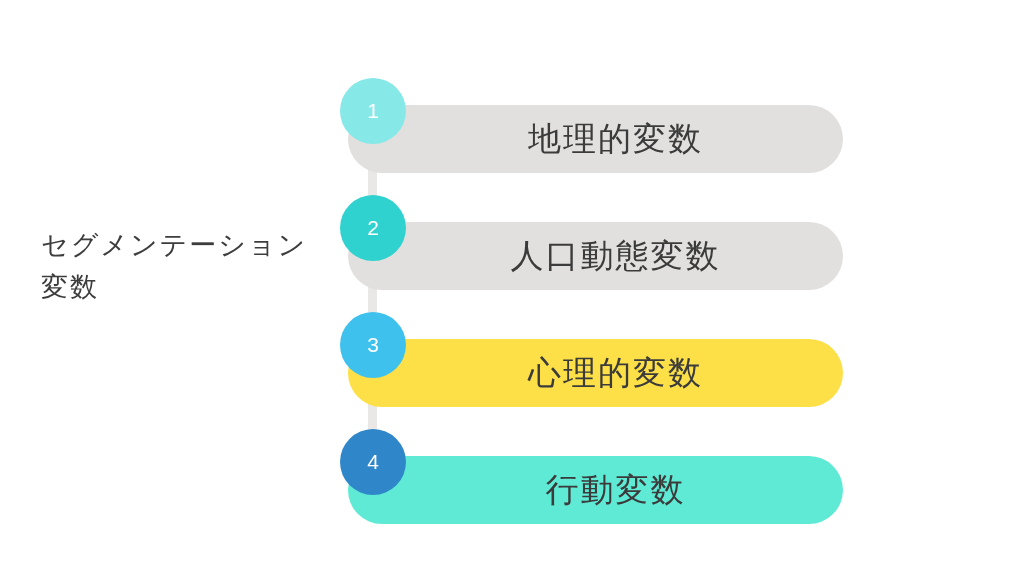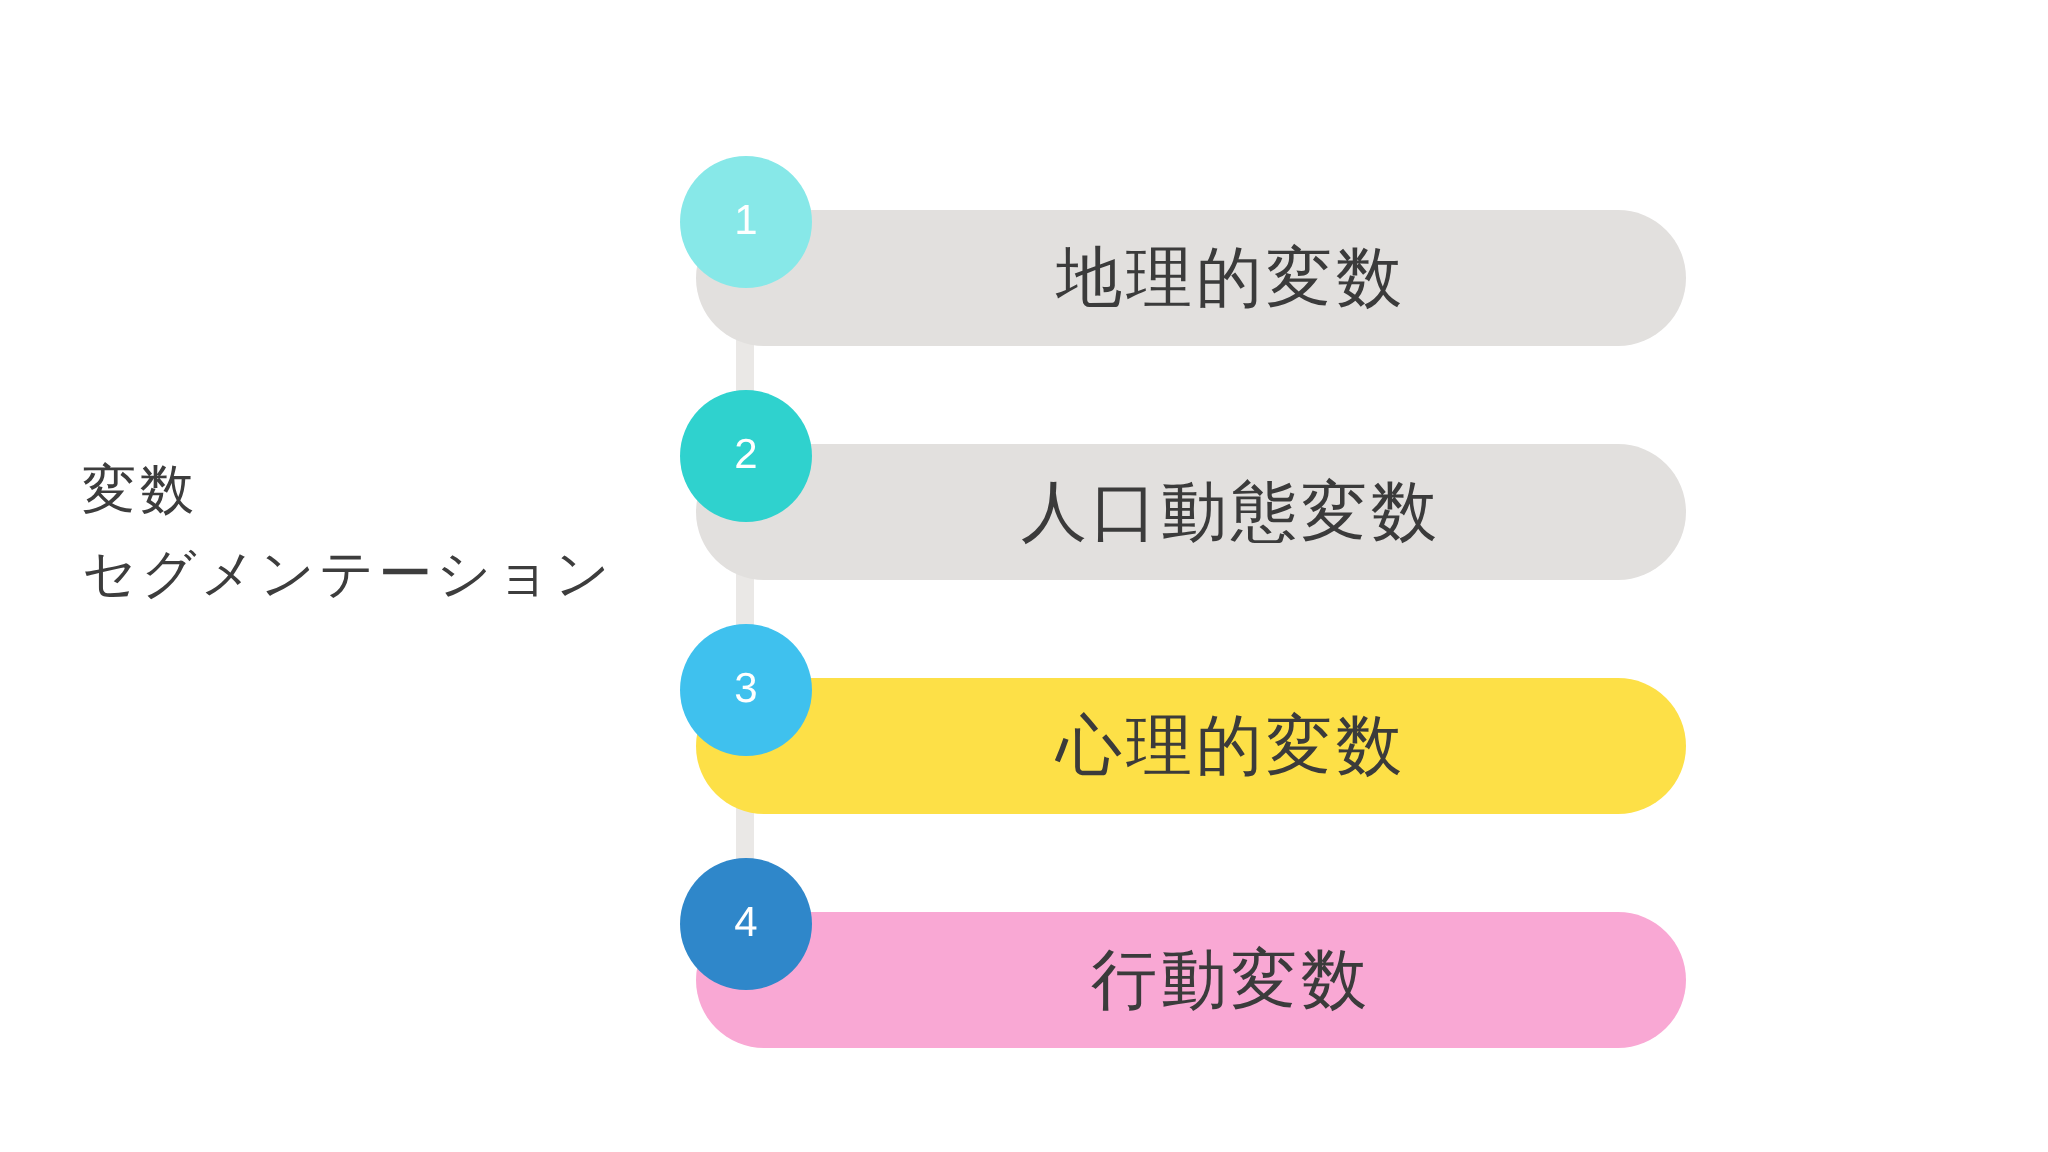--- a/index.html
+++ b/index.html
@@ -84,22 +84,22 @@
     font-size: 21px;
     font-weight: 400;
   }
 </style>
 </head>
 <body>
 
 <div class="canvas" style="background-color: rgb(255, 255, 255);">
 
   <div class="side-title">
+    <div>セグメンテーション</div>
     <div>変数</div>
-    <div>セグメンテーション</div>
   </div>
 
   <div class="connector" style="background-color: rgb(234, 232, 230);"></div>
 
   <div class="row row1">
     <div class="bar" style="background-color: rgb(226, 224, 222);">
       <span class="bar-label">地理的変数</span>
     </div>
     <div class="circle" style="background-color: rgb(135, 232, 232);">
       <span class="circle-number">1</span>
@@ -118,21 +118,21 @@
   <div class="row row3">
     <div class="bar" style="background-color: #fde047;">
       <span class="bar-label">心理的変数</span>
     </div>
     <div class="circle" style="background-color: rgb(63, 193, 238);">
       <span class="circle-number">3</span>
     </div>
   </div>
 
   <div class="row row4">
-    <div class="bar" style="background-color: #f9a8d4;">
+    <div class="bar" style="background-color: #5eead4;">
       <span class="bar-label">行動変数</span>
     </div>
     <div class="circle" style="background-color: rgb(47, 135, 202);">
       <span class="circle-number">4</span>
     </div>
   </div>
 
 </div>
 
 </body></html>

